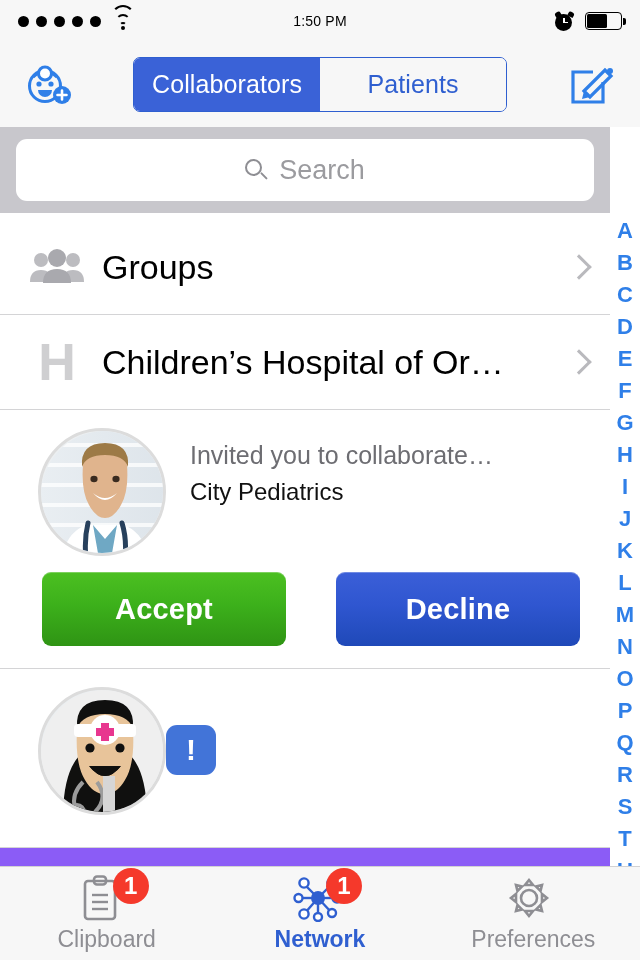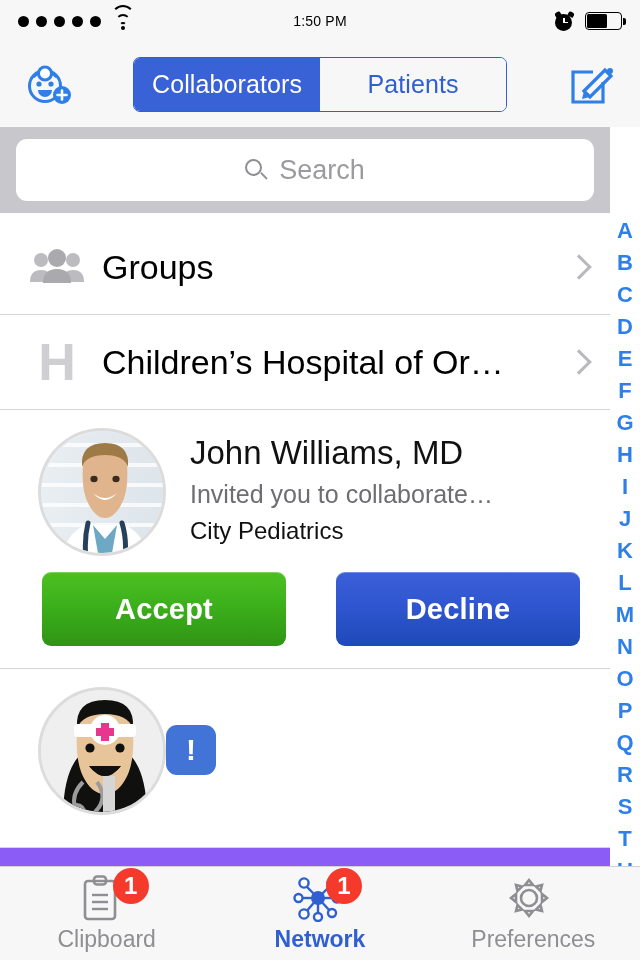--- a/index.html
+++ b/index.html
@@ -304,21 +304,20 @@
               <path d="M81 92 q5 16 3 36" fill="none" stroke="#27405c" stroke-width="5" stroke-linecap="round"></path>
               <path d="M42 34 q0 -20 22 -20 q22 0 22 20 q2 26 -6 40 q-7 13 -16 13 q-9 0 -16 -13 q-8 -14 -6 -40z" fill="#e0b48d"></path>
               <path d="M41 36 q-2 -24 23 -24 q25 0 23 24 q-4 -12 -23 -12 q-19 0 -23 12z" fill="#9d7a46"></path>
               <ellipse cx="53" cy="48" rx="3.6" ry="3.2" fill="#3a2b20"></ellipse>
               <ellipse cx="75" cy="48" rx="3.6" ry="3.2" fill="#3a2b20"></ellipse>
               <path d="M52 62 q12 10 24 0 q-12 14 -24 0z" fill="#ffffff"></path>
             </g>
           </svg>
         </div>
         <div class="card-text">
-          <div class="c-name">John Williams, MD</div>
           <div class="c-sub">Invited you to collaborate…</div>
           <div class="c-org">City Pediatrics</div>
         </div>
       </div>
       <div class="card-actions">
         <button class="btn btn-accept">Accept</button>
         <button class="btn btn-decline">Decline</button>
       </div>
     </div>
 

